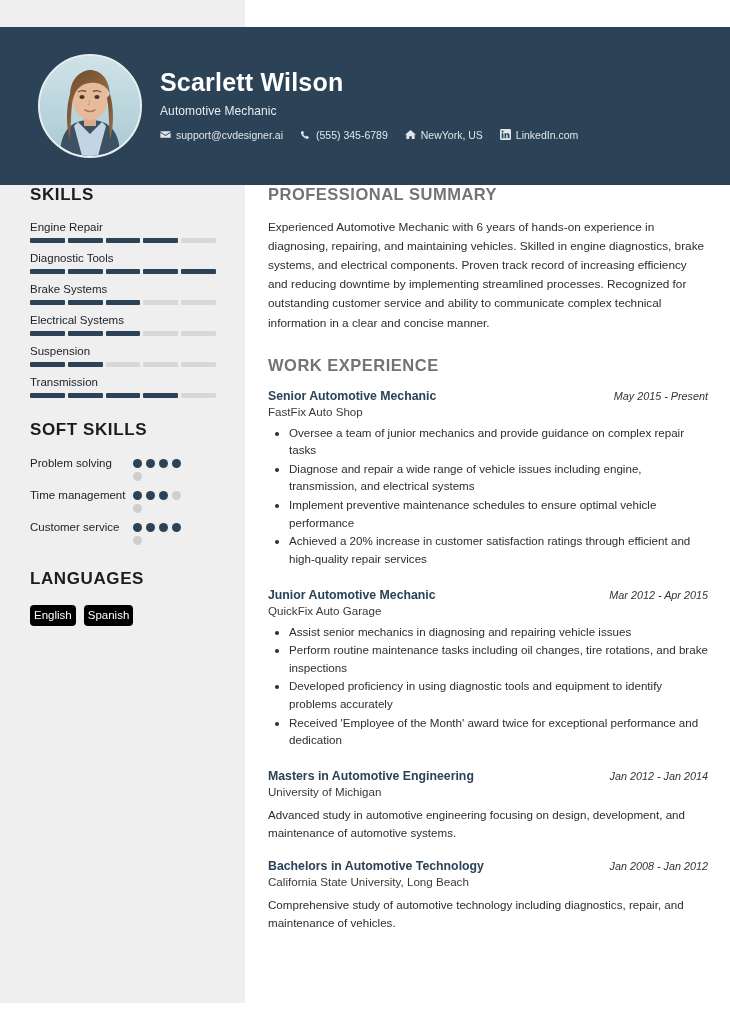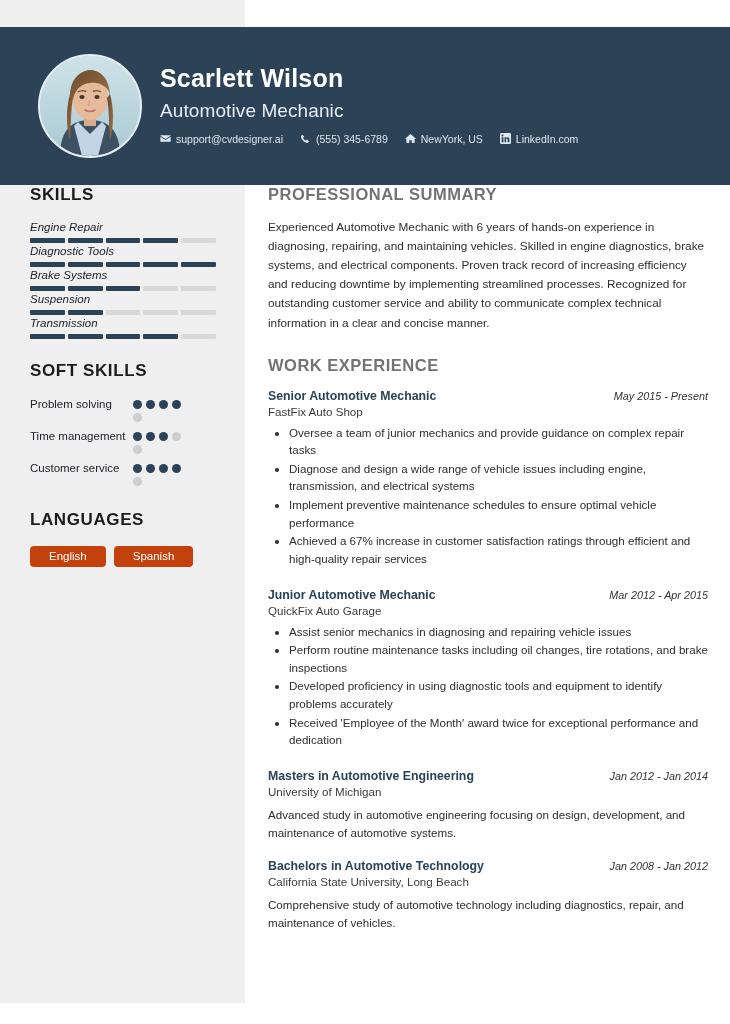--- a/index.html
+++ b/index.html
@@ -49,21 +49,21 @@
   .head-text { margin-left: 18px; padding-bottom: 2px; }
   .name {
     color: #ffffff;
     font-size: 25px;
     font-weight: bold;
     letter-spacing: .2px;
     line-height: 1.1;
   }
   .job-title {
     color: #e7ecf1;
-    font-size: 19px;
+    font-size: 12px;
     margin-top: 7px;
     letter-spacing: .1px;
   }
   .contacts {
     display: flex;
     align-items: center;
     margin-top: 11px;
     gap: 17px;
     flex-wrap: nowrap;
   }
@@ -85,21 +85,21 @@
     z-index: 3;
     padding: 28px 28px 0 30px;
   }
   .side-h {
     font-size: 17px;
     font-weight: bold;
     color: #1c1c1c;
     letter-spacing: .6px;
     margin-bottom: 16px;
   }
-  .skill-row { margin-bottom: 2px; font-style: italic; }
+  .skill-row { margin-bottom: 9px; }
   .skill-name {
     font-size: 11.5px;
     color: #20242a;
     margin-bottom: 5px;
   }
   .bar {
     display: flex;
     gap: 3px;
     width: 186px;
   }
@@ -133,24 +133,24 @@
   .dot {
     width: 9px; height: 9px;
     border-radius: 50%;
     background: #cfcfcf;
   }
   .dot.on { background: #2b4257; }
 
   .lang-block { margin-top: 24px; }
   .lang-list { display: flex; gap: 8px; margin-top: 3px; }
   .lang-chip {
-    background: #c2410c;
+    background: #000000;
     color: #ffffff;
     font-size: 11.5px;
-    padding: 4px 19px 5px;
+    padding: 4px 4px 5px;
     border-radius: 4px;
   }
 
   
   .main {
     position: absolute;
     left: 268px; top: 157px;
     width: 440px;
     z-index: 3;
     padding-top: 28px;
@@ -329,20 +329,30 @@
         <div class="skill-name">Brake Systems</div>
         <div class="bar">
             <span class="seg on"></span>
             <span class="seg on"></span>
             <span class="seg on"></span>
             <span class="seg"></span>
             <span class="seg"></span>
           </div>
       </div>
       <div class="skill-row">
+        <div class="skill-name">Electrical Systems</div>
+        <div class="bar">
+            <span class="seg on"></span>
+            <span class="seg on"></span>
+            <span class="seg on"></span>
+            <span class="seg"></span>
+            <span class="seg"></span>
+          </div>
+      </div>
+      <div class="skill-row">
         <div class="skill-name">Suspension</div>
         <div class="bar">
             <span class="seg on"></span>
             <span class="seg on"></span>
             <span class="seg"></span>
             <span class="seg"></span>
             <span class="seg"></span>
           </div>
       </div>
       <div class="skill-row">
@@ -412,23 +422,23 @@
       <div class="main-h">WORK EXPERIENCE</div>
 
       <div class="work-block">
         <div class="entry-head">
           <span class="entry-title">Senior Automotive Mechanic</span>
           <span class="entry-date">May 2015 - Present</span>
         </div>
         <div class="entry-org">FastFix Auto Shop</div>
         <ul class="bullets">
           <li>Oversee a team of junior mechanics and provide guidance on complex repair tasks</li>
-          <li>Diagnose and design a wide range of vehicle issues including engine, transmission, and electrical systems</li>
+          <li>Diagnose and repair a wide range of vehicle issues including engine, transmission, and electrical systems</li>
           <li>Implement preventive maintenance schedules to ensure optimal vehicle performance</li>
-          <li>Achieved a 67% increase in customer satisfaction ratings through efficient and high-quality repair services</li>
+          <li>Achieved a 20% increase in customer satisfaction ratings through efficient and high-quality repair services</li>
         </ul>
       </div>
 
       <div class="work-block">
         <div class="entry-head">
           <span class="entry-title">Junior Automotive Mechanic</span>
           <span class="entry-date">Mar 2012 - Apr 2015</span>
         </div>
         <div class="entry-org">QuickFix Auto Garage</div>
         <ul class="bullets">

